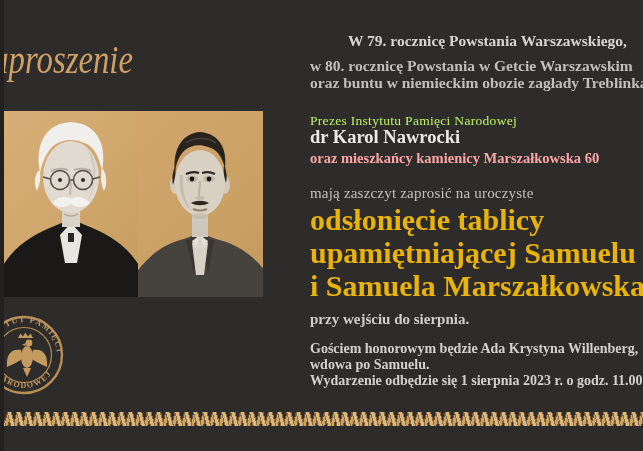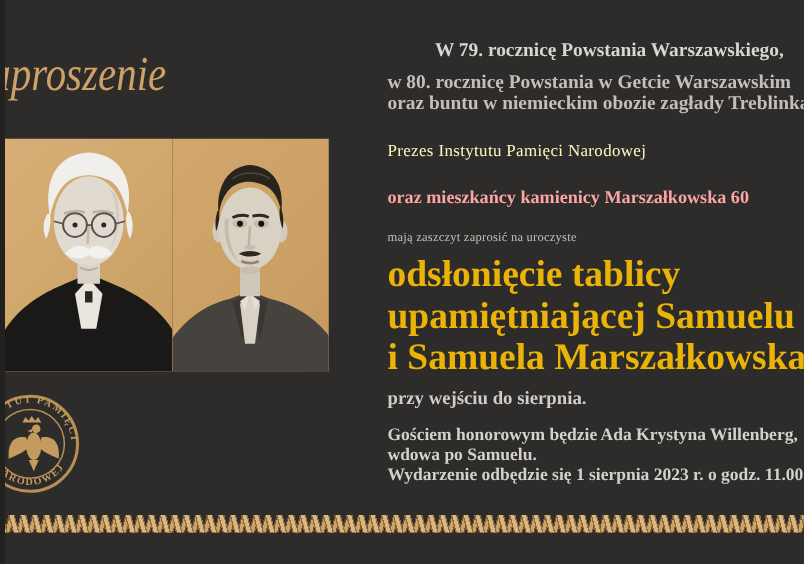--- a/index.html
+++ b/index.html
@@ -20,24 +20,24 @@
   .photos{position:absolute;left:4px;top:111px;width:259px;height:186px;display:flex;z-index:2;}
   .photo{height:186px;position:relative;overflow:hidden;}
   .photo svg{display:block;}
   .photo-left{width:134px;background:linear-gradient(135deg,#d7ae77 0%,#cea569 60%,#c69c60 100%);}
   .photo-right{width:125px;background:linear-gradient(135deg,#d2a76e 0%,#c99f63 70%,#c2985c 100%);}
 
   .col{position:absolute;white-space:nowrap;margin:0;z-index:4;}
   .intro1{left:310px;top:32px;font-size:15.5px;font-weight:700;color:#d8d6d3;margin-left:38px;}
   .intro2{left:310px;top:57px;font-size:15.5px;font-weight:700;color:#c2bfbc;}
   .intro3{left:310px;top:74px;font-size:15.5px;font-weight:700;color:#c2bfbc;}
-  .hosts1{left:310px;top:113px;font-size:13.5px;font-weight:400;color:#fef9c3;letter-spacing:.3px;}
+  .hosts1{left:310px;top:113px;font-size:13.5px;font-weight:400;color:#bef264;letter-spacing:.3px;}
   .hosts2{left:310px;top:127px;font-size:18.5px;font-weight:700;color:#eceae7;}
   .hosts3{left:310px;top:150px;font-size:14.5px;font-weight:700;color:#fca5a5;}
-  .lead{left:310px;top:185px;font-size:10px;font-weight:400;color:#c3c0bd;letter-spacing:.2px;}
+  .lead{left:310px;top:185px;font-size:15px;font-weight:400;color:#c3c0bd;letter-spacing:.2px;}
   .headline{left:310px;top:203px;font-size:30px;font-weight:700;color:#eab308;line-height:33px;}
   .location{left:310px;top:311px;font-size:15px;font-weight:700;color:#d0cdca;}
   .details{left:310px;top:341px;font-size:14px;font-weight:700;color:#d3d1ce;line-height:16px;}
 
   .seal{position:absolute;left:-18px;top:313px;width:84px;height:84px;z-index:6;}
   .seal-text{font-family:"Liberation Serif",serif;font-size:8px;font-weight:700;letter-spacing:1.4px;fill:#c49a5f;}
 
   .rope{
     position:absolute;left:0;top:412px;width:643px;height:14px;z-index:6;
     background:
@@ -106,20 +106,21 @@
         <ellipse cx="62" cy="105" rx="8" ry="3" fill="#c5bbaa" opacity=".8"></ellipse>
       </svg>
     </div>
   </div>
 
   <p class="col intro1">W 79. rocznicę Powstania Warszawskiego,</p>
   <p class="col intro2">w 80. rocznicę Powstania w Getcie Warszawskim</p>
   <p class="col intro3">oraz buntu w niemieckim obozie zagłady Treblinka II</p>
 
   <p class="col hosts1">Prezes Instytutu Pamięci Narodowej</p>
+  <p class="col hosts2">dr Karol Nawrocki</p>
   <p class="col hosts3">oraz mieszkańcy kamienicy Marszałkowska 60</p>
 
   <p class="col lead">mają zaszczyt zaprosić na uroczyste</p>
 
   <div class="col headline">
     <div>odsłonięcie tablicy</div>
     <div>upamiętniającej Samuelu</div>
     <div>i Samuela Marszałkowska</div>
   </div>
 

